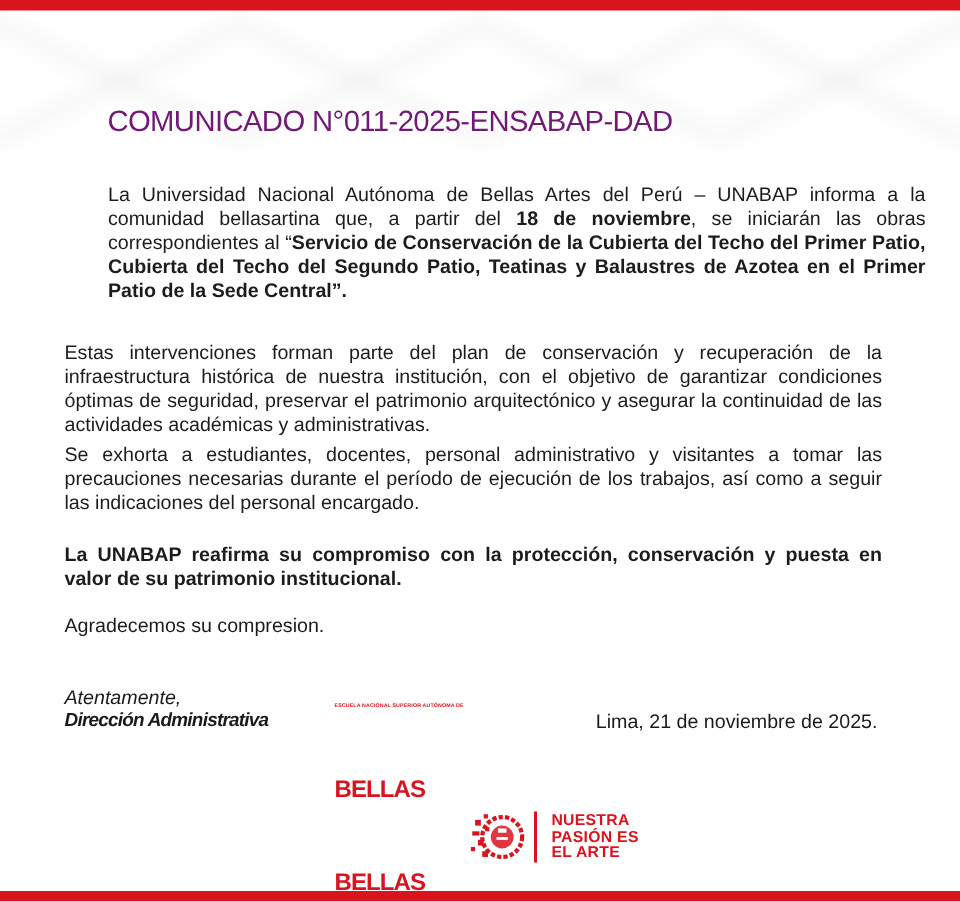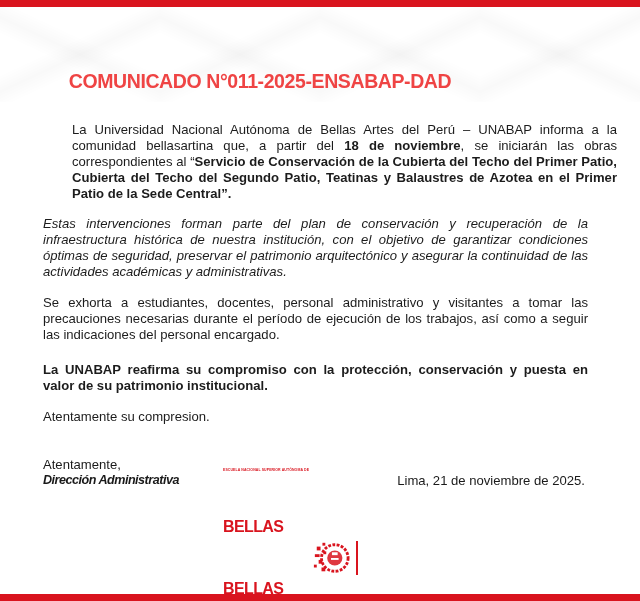--- a/index.html
+++ b/index.html
@@ -9,33 +9,33 @@
   .bar-bottom { position: absolute; left: 0; top: 594px; width: 640px; height: 7px; background: #d9141e; }
   .bg-pattern {
     position: absolute; left: 0; top: 7px; width: 640px; height: 95px;
     background:
       linear-gradient(155deg, rgba(0,0,0,0) 40%, rgba(0,0,0,0.025) 50%, rgba(0,0,0,0) 60%),
       linear-gradient(25deg, rgba(0,0,0,0) 40%, rgba(0,0,0,0.025) 50%, rgba(0,0,0,0) 60%);
     background-size: 160px 95px;
   }
   .title {
     position: absolute; left: 0; top: 70px; width: 520px; text-align: center;
-    font-size: 19.5px; font-weight: bold; letter-spacing: -0.4px; color: #ef4444;
+    font-size: 19.5px; font-weight: normal; letter-spacing: -0.4px; color: #701a75;
   }
   .body-text {
     position: absolute; left: 43px; width: 545px;
     font-size: 13.1px; line-height: 16.1px; text-align: justify; color: #1c1c1c;
   }
   .p1 { top: 122px; margin-left: 29px; }
-  .p2 { top: 216px; font-style: italic; }
+  .p2 { top: 227px; }
   .p3 { top: 295px; }
   .p4 { top: 362px; font-weight: bold; }
   .p5 { top: 409px; }
   b { font-weight: bold; }
-  .closing { position: absolute; left: 43px; top: 456px; font-size: 13.1px; line-height: 17px; }
+  .closing { position: absolute; left: 43px; top: 456px; font-size: 13.1px; line-height: 17px; font-style: italic; }
   .signature { position: absolute; left: 43px; top: 473px; font-size: 12.6px; font-weight: bold; letter-spacing: -0.5px; font-style: italic; }
   .date { position: absolute; right: 55px; top: 473px; font-size: 13.1px; }
   .logo { position: absolute; left: 223px; top: 536px; height: 44px; display: flex; align-items: center; }
   .logo-text { display: flex; flex-direction: column; color: #d9141e; gap: 48px; }
   .logo-tiny { font-size: 3.5px; font-weight: bold; line-height: 4px; letter-spacing: 0.1px; }
   .logo-main { font-size: 16px; font-weight: bold; line-height: 14px; letter-spacing: -0.6px; }
   .logo-peru { font-size: 3.5px; font-weight: bold; align-self: flex-end; line-height: 5px; }
   .logo-emblem { width: 38px; height: 38px; margin-left: 3px; }
   .logo-divider { width: 1.5px; height: 34px; background: #d9141e; margin: 0 10px 0 6px; }
   .slogan { color: #d9141e; font-size: 10.5px; font-weight: bold; line-height: 10.5px; letter-spacing: 0.2px; }
@@ -46,21 +46,21 @@
 <div class="bar-top"></div>
 <div class="bg-pattern"></div>
 
 <h1 class="title">COMUNICADO N°011-2025-ENSABAP-DAD</h1>
 
 <p class="body-text p1"><span>La Universidad Nacional Autónoma de Bellas Artes del Perú – UNABAP informa a la comunidad bellasartina que, a partir del </span><b>18 de noviembre</b><span>, se iniciarán las obras correspondientes al “</span><b>Servicio de Conservación de la Cubierta del Techo del Primer Patio, Cubierta del Techo del Segundo Patio, Teatinas y Balaustres de Azotea en el Primer Patio de la Sede Central</b><b>”.</b></p>
 
 <p class="body-text p2">Estas intervenciones forman parte del plan de conservación y recuperación de la infraestructura histórica de nuestra institución, con el objetivo de garantizar condiciones óptimas de seguridad, preservar el patrimonio arquitectónico y asegurar la continuidad de las actividades académicas y administrativas.</p>
 <p class="body-text p3">Se exhorta a estudiantes, docentes, personal administrativo y visitantes a tomar las precauciones necesarias durante el período de ejecución de los trabajos, así como a seguir las indicaciones del personal encargado.</p>
 <p class="body-text p4">La UNABAP reafirma su compromiso con la protección, conservación y puesta en valor de su patrimonio institucional.</p>
-<p class="body-text p5">Atentamente su compresion.</p>
+<p class="body-text p5">Agradecemos su compresion.</p>
 
 <div class="closing">Atentamente,</div>
 <div class="signature">Dirección Administrativa</div>
 <div class="date">Lima, 21 de noviembre de 2025.</div>
 
 <div class="logo">
   <div class="logo-text">
     <span class="logo-tiny">ESCUELA NACIONAL SUPERIOR AUTÓNOMA DE</span>
     <span class="logo-main">BELLAS</span>
     <span class="logo-main">BELLAS</span>
@@ -73,15 +73,20 @@
     <rect x="20" y="20" width="8" height="2" fill="#fff"></rect>
     <rect x="5" y="8" width="4" height="4" fill="#d9141e"></rect>
     <rect x="3" y="16" width="5" height="3" fill="#d9141e"></rect>
     <rect x="7" y="22" width="4" height="4" fill="#d9141e"></rect>
     <rect x="2" y="27" width="3" height="3" fill="#d9141e"></rect>
     <rect x="10" y="30" width="4" height="4" fill="#d9141e"></rect>
     <rect x="11" y="4" width="3" height="3" fill="#d9141e"></rect>
     <rect x="12" y="13" width="3" height="3" fill="#d9141e"></rect>
   </svg>
   <div class="logo-divider"></div>
+  <div class="slogan">
+    <div>NUESTRA</div>
+    <div>PASIÓN ES</div>
+    <div>EL ARTE</div>
+  </div>
 </div>
 
 <div class="bar-bottom"></div>
 
 </body></html>

